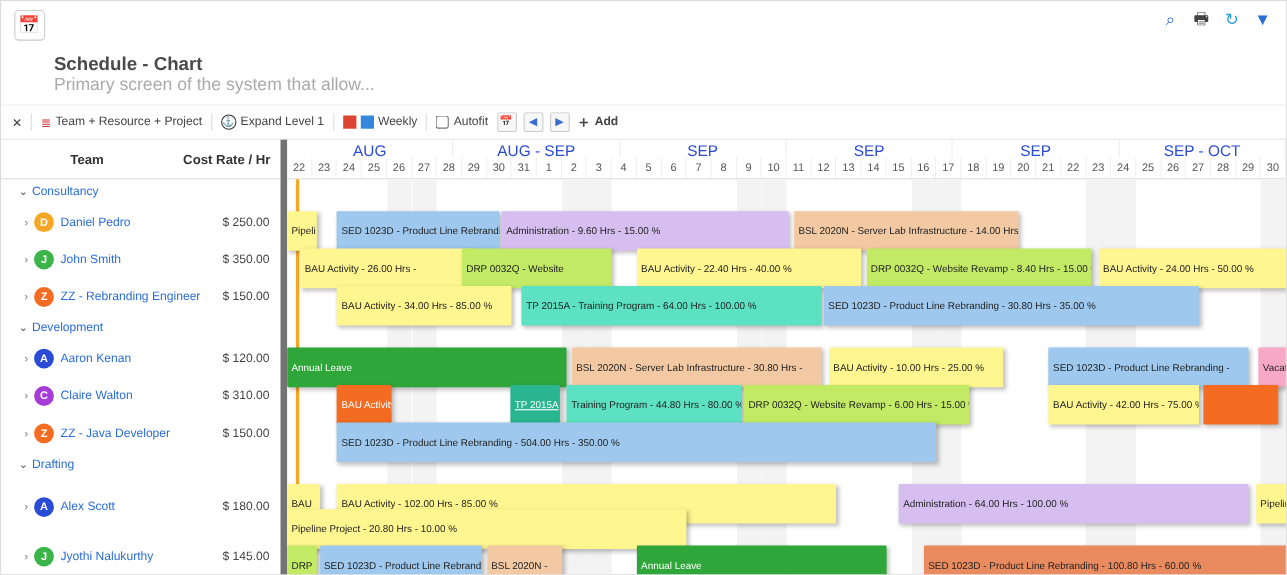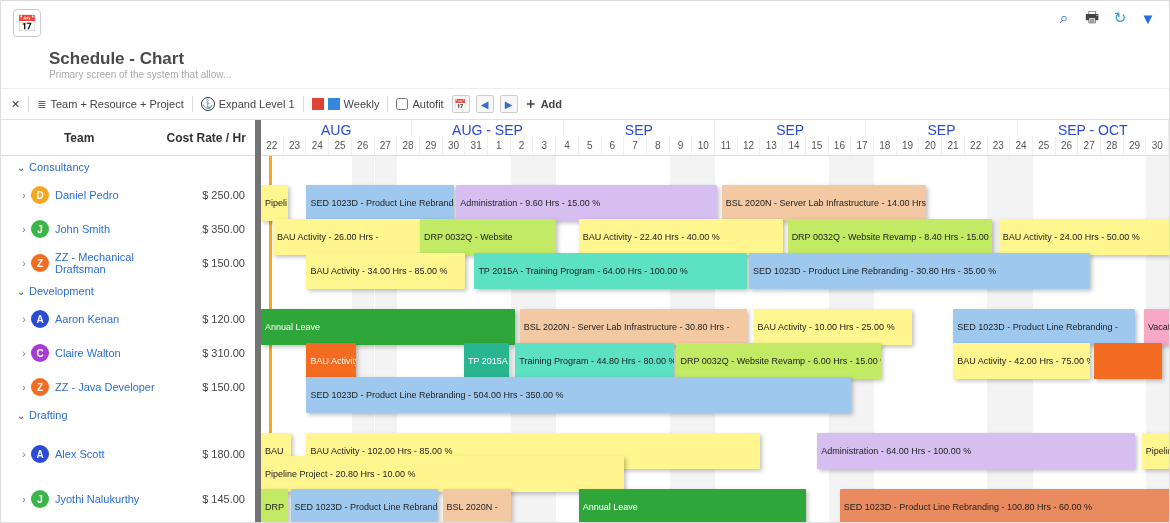--- a/index.html
+++ b/index.html
@@ -2,21 +2,21 @@
 <html><head>
 <meta charset="utf-8">
 <style>
 * { margin: 0; padding: 0; box-sizing: border-box; font-family: Arial, sans-serif; }
 body { background: #fff; width: 1170px; height: 523px; overflow: hidden; position: relative; border: 1px solid #ddd;}
 
 
 .header { display: flex; align-items: flex-start; padding: 8px 12px; border-bottom: 1px solid #eee; }
 .header-icon { width: 28px; height: 28px; border: 1px solid #ccc; border-radius: 4px; margin-right: 8px; display:flex; align-items:center; justify-content:center; font-size: 16px;}
 .header-title { font-size: 17px; font-weight: bold; color: #4a4a4a; margin-top: 40px; }
-.header-sub { font-size: 10px; color: #aaa; }
+.header-sub { font-size: 16px; color: #aaa; }
 .header-right { margin-left: auto; display: flex; gap: 10px; }
 .header-right .ico { width: 18px; height: 18px; cursor: pointer; display:inline-flex; align-items:center; justify-content:center; font-size: 15px; }
 
 
 .toolbar { display: flex; align-items: center; padding: 6px 10px; border-bottom: 1px solid #e3e3e3; font-size: 11px; color: #444; gap: 8px;}
 .toolbar .tool { display: flex; align-items: center; gap: 4px; cursor:pointer; }
 .toolbar .sep { width: 1px; height: 16px; background: #ddd; }
 .toolbar .expand-ico { width: 14px; height: 14px; border: 1.5px solid #333; border-radius: 50%; display: inline-flex; align-items: center; justify-content: center; font-size: 9px; }
 .toolbar .color-sq { width: 12px; height: 12px; display: inline-block; }
 .toolbar .right { margin-left: auto; display: flex; align-items: center; gap: 6px; }
@@ -130,21 +130,21 @@
         </div>
         <div class="member-row" style="height: 34px;">
           <span class="chev">›</span>
           <span class="av" style="background:#3bb54a">J</span>
           <span class="name">John Smith</span>
           <span class="rate">$ 350.00</span>
         </div>
         <div class="member-row" style="height: 34px;">
           <span class="chev">›</span>
           <span class="av" style="background:#f36c21">Z</span>
-          <span class="name">ZZ - Mechanical Draftsman</span>
+          <span class="name">ZZ - Rebranding Engineer</span>
           <span class="rate">$ 150.00</span>
         </div>
         <div class="group-row">
           <span class="chev">⌄</span>
           <span>Development</span>
         </div>
         <div class="member-row" style="height: 34px;">
           <span class="chev">›</span>
           <span class="av" style="background:#2a4bd6">A</span>
           <span class="name">Aaron Kenan</span>
@@ -274,21 +274,21 @@
         <div class="gantt-group-row"></div>
         <div class="gantt-row" style="height: 34px;">
           <div class="bar" style="left: 0px; width: 254.24px; background: rgb(47, 166, 58); color: rgb(255, 255, 255);">Annual Leave</div>
           <div class="bar" style="left: 258.78px; width: 227px; background: rgb(243, 201, 163);">BSL 2020N - Server Lab Infrastructure - 30.80 Hrs -</div>
           <div class="bar" style="left: 492.59px; width: 158.9px; background: rgb(255, 246, 143);">BAU Activity - 10.00 Hrs - 25.00 %</div>
           <div class="bar" style="left: 692.35px; width: 181.6px; background: rgb(158, 200, 238);">SED 1023D - Product Line Rebranding -</div>
           <div class="bar" style="left: 883.03px; width: 45.4px; background: rgb(247, 168, 196);">Vacation - Annu</div>
         </div>
         <div class="gantt-row" style="height: 34px;">
           <div class="bar" style="left: 45.4px; width: 49.94px; background: rgb(243, 108, 33); color: rgb(255, 255, 255);">BAU Activity -</div>
-          <div class="bar" style="left: 203px; width: 45.4px; background: rgb(41, 181, 143); color: rgb(255, 255, 255);">TP 2015A</div>
+          <div class="bar" style="left: 203px; width: 45.4px; background: rgb(41, 181, 143); color: rgb(255, 255, 255); text-decoration: underline;">TP 2015A</div>
           <div class="bar" style="left: 254.24px; width: 158.9px; background: rgb(92, 226, 194);">Training Program - 44.80 Hrs - 80.00 %</div>
           <div class="bar" style="left: 415.41px; width: 204.3px; background: rgb(194, 234, 100);">DRP 0032Q - Website Revamp - 6.00 Hrs - 15.00 %</div>
           <div class="bar" style="left: 692.35px; width: 136.2px; background: rgb(255, 246, 143);">BAU Activity - 42.00 Hrs - 75.00 %</div>
           <div class="bar" style="left: 833.09px; width: 68.1px; background: rgb(243, 108, 33);"></div>
         </div>
         <div class="gantt-row" style="height: 34px;">
           <div class="bar" style="left: 45.4px; width: 544.8px; background: rgb(158, 200, 238);">SED 1023D - Product Line Rebranding - 504.00 Hrs - 350.00 %</div>
         </div>
         <div class="gantt-group-row"></div>
         <div class="gantt-row" style="height: 56px;">

